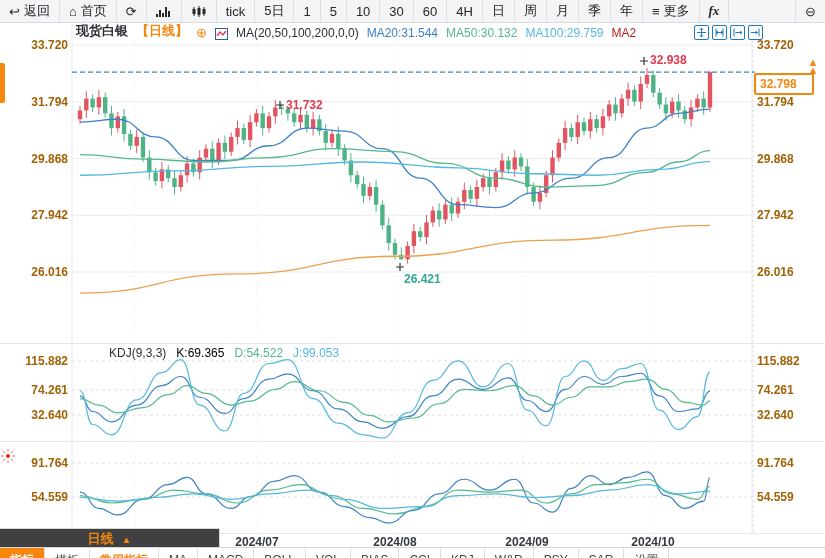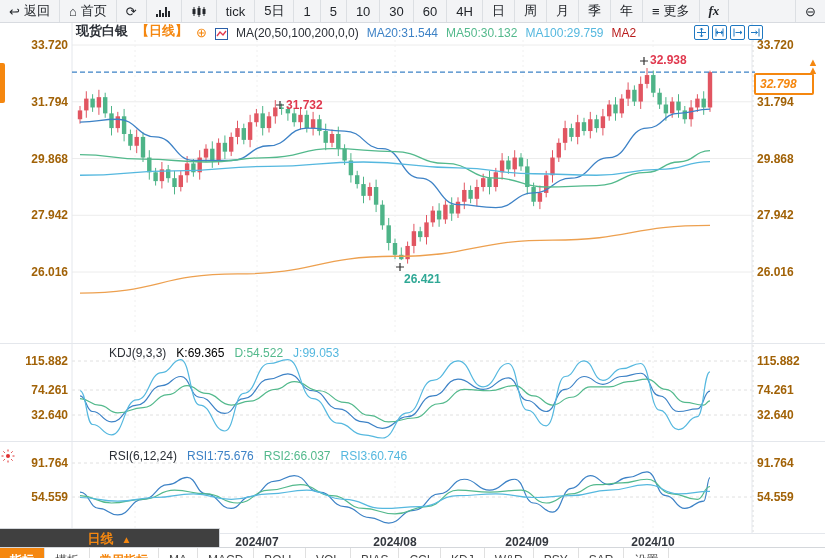--- a/index.html
+++ b/index.html
@@ -27,21 +27,21 @@
   .ylab.l{left:14px;width:54px;text-align:right;}
   .ylab.r{left:757px;width:60px;text-align:left;}
   .xlab{position:absolute;top:535px;font-size:12px;color:#34383f;font-weight:bold;
         transform:translateX(-50%);white-space:nowrap;}
   
   .sub-header{position:absolute;left:76px;display:flex;gap:10px;font-size:12px;z-index:20;white-space:nowrap;}
   .sub-header .t{color:#2b2f36;margin-left:33px;}
   
   #price-tag{position:absolute;left:754px;top:73px;width:52px;height:18px;border:2px solid #f5870f;
              border-radius:2px;background:#fff;color:#f5870f;font-size:12px;font-weight:bold;
-             display:flex;align-items:center;padding-left:4px;z-index:21;font-style:italic;}
+             display:flex;align-items:center;padding-left:4px;z-index:21;}
   #price-arrow{position:absolute;left:806px;top:58px;width:14px;height:16px;color:#f5870f;
                font-size:11px;line-height:8px;text-align:center;z-index:21;}
   
   #period-box{position:absolute;left:0;top:528px;width:219px;height:20px;background:#404040;
               border-top:1px solid #d4d7db;border-right:1px solid #d4d7db;display:flex;
               align-items:center;justify-content:center;gap:8px;z-index:22;cursor:pointer;}
   #period-box .p{color:#f5870f;font-weight:bold;font-size:13px;}
   #period-box .a{color:#f5870f;font-size:10px;}
   #bottom-tabs{position:absolute;left:0;top:547px;width:825px;height:24px;background:#fff;
                border-top:1px solid #d4d7db;display:flex;align-items:stretch;z-index:22;}
@@ -438,26 +438,20 @@
         <path d="M80,475.50874319999997 C98.9,475.50874319999997 98.9,479.1639432 117.8,479.1639432 C136.7,479.1639432 136.7,475.50874319999997 155.6,475.50874319999997 C174.5,475.50874319999997 174.5,471.8535432 193.39999999999998,471.8535432 C212.29999999999998,471.8535432 212.29999999999998,477.3363432 231.2,477.3363432 C250.1,477.3363432 250.1,471.8535432 269,471.8535432 C287.9,471.8535432 287.9,468.1983432 306.79999999999995,468.1983432 C325.69999999999993,468.1983432 325.69999999999993,477.3363432 344.59999999999997,477.3363432 C363.5,477.3363432 363.5,486.4743432 382.4,486.4743432 C401.29999999999995,486.4743432 401.29999999999995,484.6467432 420.2,484.6467432 C439.1,484.6467432 439.1,473.6811432 458,473.6811432 C476.9,473.6811432 476.9,471.8535432 495.8,471.8535432 C514.6999999999999,471.8535432 514.6999999999999,475.50874319999997 533.5999999999999,475.50874319999997 C552.5,475.50874319999997 552.5,473.6811432 571.4,473.6811432 C590.3,473.6811432 590.3,468.1983432 609.1999999999999,468.1983432 C628.0999999999999,468.1983432 628.0999999999999,462.7155432 647,462.7155432 C662.75,462.7155432 662.75,471.8535432 678.5,471.8535432 C694.25,471.8535432 694.25,469.34424839999997 710,469.34424839999997" stroke="#55b8df" stroke-width="1.2" fill="none"></path>
       </g>
     </svg>
 
   <div class="sub-header" style="top:346px">
     <span class="t">KDJ(9,3,3)</span>
     <span style="color:#000000">K:69.365</span>
     <span style="color:#53b98c">D:54.522</span>
     <span style="color:#55b8df">J:99.053</span>
   </div>
-  <div class="sub-header" style="top:449px">
-    <span class="t">RSI(6,12,24)</span>
-    <span style="color:#3d82c6">RSI1:75.676</span>
-    <span style="color:#53b98c">RSI2:66.037</span>
-    <span style="color:#55b8df">RSI3:60.746</span>
-  </div>
 
   <div id="price-tag">
     <span>32.798</span>
   </div>
   <div id="price-arrow">▲<br>▲</div>
 
   <div id="left-strip"></div>
   <span id="sun-icon">
     <svg width="14" height="14">
       <circle cx="7" cy="7" r="2" fill="#e03131"></circle>

